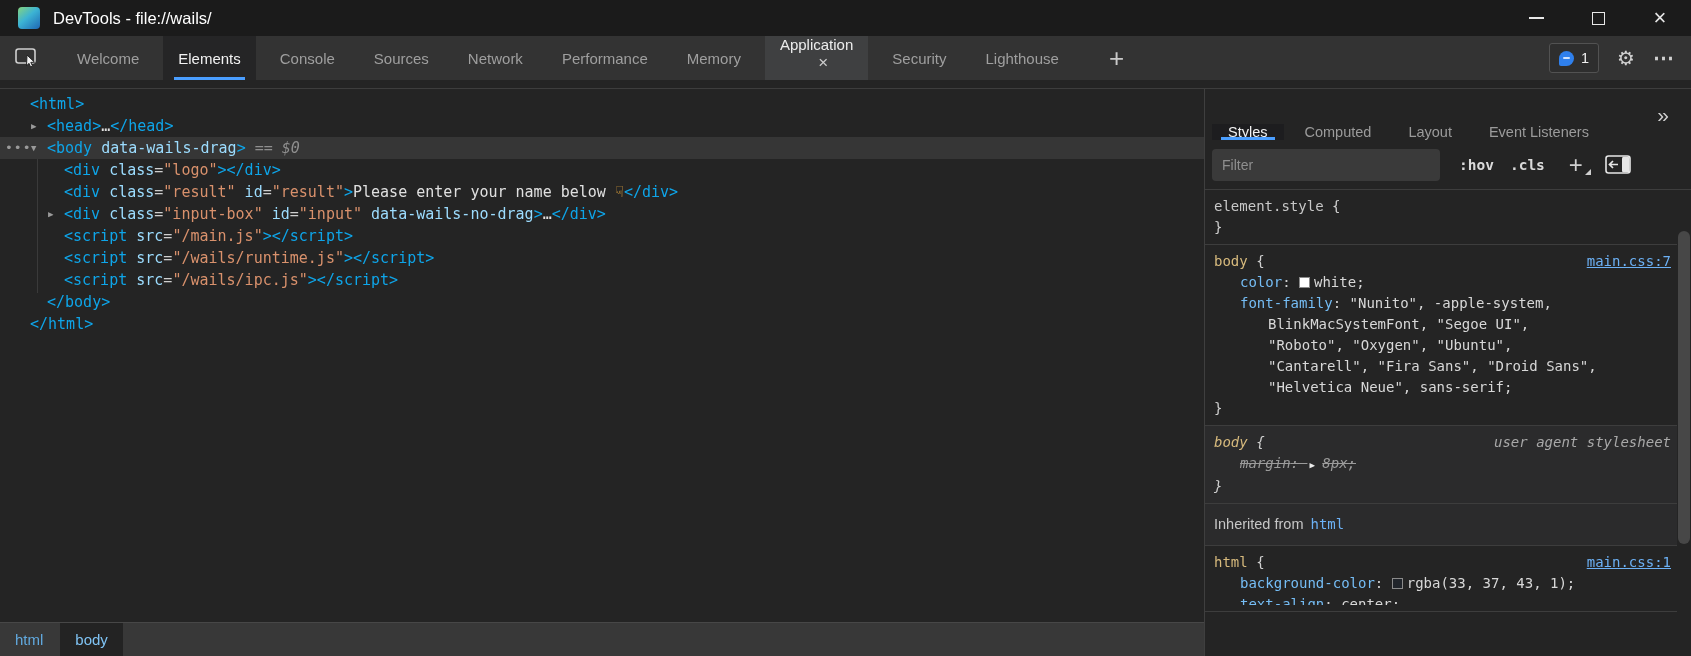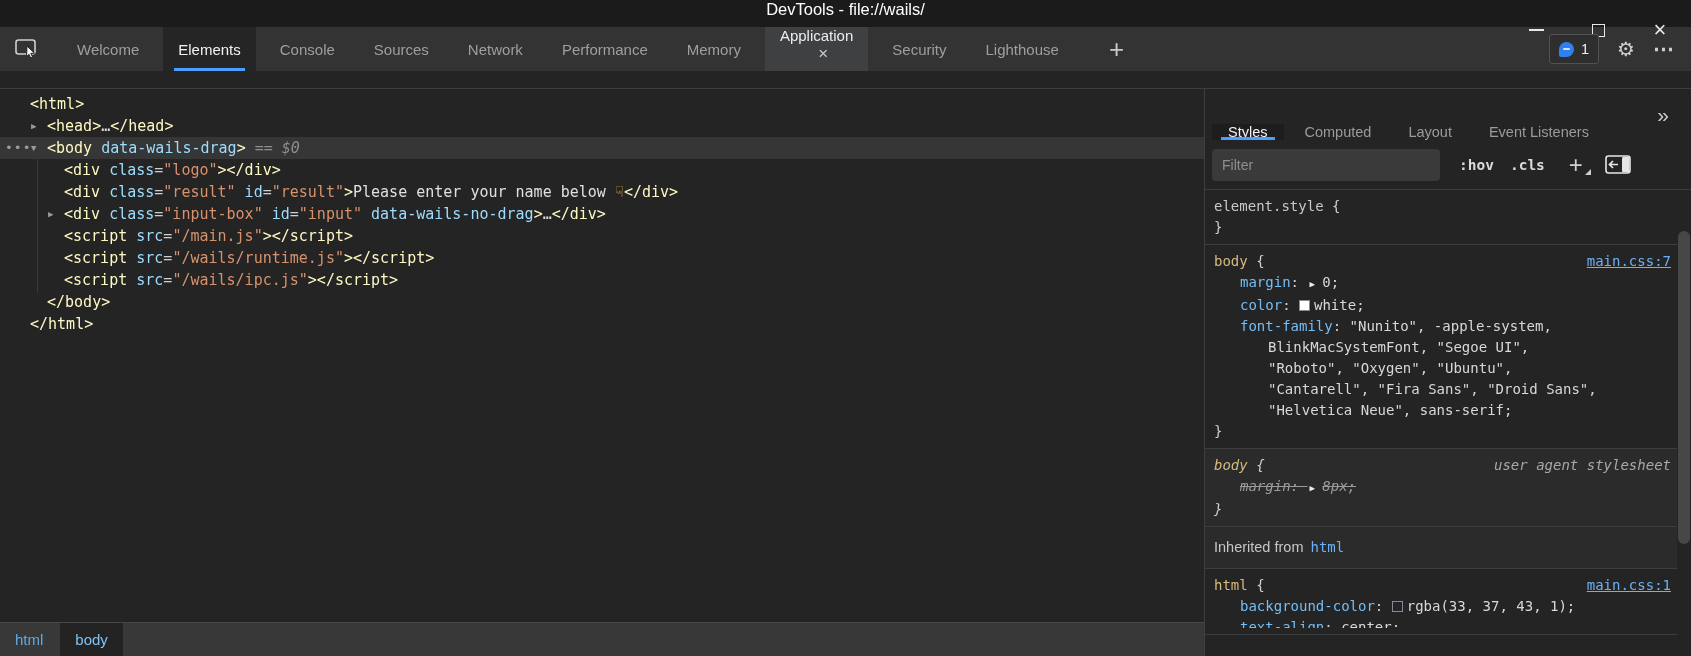--- a/index.html
+++ b/index.html
@@ -1,21 +1,21 @@
 <!DOCTYPE html>
 <html><head>
 <meta charset="utf-8">
 <style>
   * { margin:0; padding:0; box-sizing:border-box; }
   html,body { background:#111; }
   .window{ width:1691px; height:656px; position:relative; overflow:hidden;
            background:#242424; font-family:"Liberation Sans",sans-serif; }
 
   
-  .titlebar{ height:27px; background:#1b1b1b; display:flex; align-items:center;flex-direction:column; }
+  .titlebar{ height:36px; background:#1b1b1b; display:flex; align-items:center; }
   .dt-logo{ width:22px; height:22px; margin:0 13px 0 18px; border-radius:4px;
             background:linear-gradient(140deg,#86d47e 0%,#3cb3d4 45%,#1e66b4 100%); }
   .win-title{ color:#fff; font-size:16.5px; }
   .wctrl{ margin-left:auto; display:flex; height:100%; }
   .wbtn{ width:62px; height:100%; display:flex; align-items:center; justify-content:center; color:#e8e8e8; }
   .glyph-min{ width:15px; height:2px; background:#e8e8e8; display:block; }
   .glyph-max{ width:13px; height:13px; border:1.5px solid #e8e8e8; display:block; }
   .glyph-x{ font-size:22px; font-weight:300; line-height:1; }
 
   
@@ -42,21 +42,21 @@
   .elements-panel{ width:1205px; position:relative; background:#242424; border-right:1px solid #3f3f3f; }
 
   
   .tree{ position:absolute; top:0; left:0; right:0; bottom:34px; padding-top:4px;
          font-family:"DejaVu Sans Mono",monospace; font-size:15px; overflow:hidden; }
   .trow{ height:22px; line-height:22px; white-space:pre; position:relative; }
   .trow.sel{ background:#363636; }
   .gutter{ position:absolute; left:5px; top:0; color:#9a9a9a; font-size:13px; letter-spacing:1px; }
   .arrow{ position:absolute; top:0; color:#9a9a9a; font-size:9px; }
   .guide{ position:absolute; left:37px; top:70px; height:134px; width:1px; background:#3a3a3a; }
-  .tk-tag{ color:#fef9c3; } .tk-attr{ color:#9cdcfe; } .tk-pun{ color:#cfcfcf; }
+  .tk-tag{ color:#0ea5e9; } .tk-attr{ color:#9cdcfe; } .tk-pun{ color:#cfcfcf; }
   .tk-val{ color:#d9916c; } .tk-txt{ color:#e0e0e0; }
   .tk-hint{ color:#8f8f8f; font-style:italic; } .tk-emoji{ color:#f0ad3d; }
 
   
   .crumbs{ position:absolute; left:0; right:0; bottom:0; height:34px; background:#383838;
            border-top:1px solid #474747; display:flex; align-items:stretch; font-size:15px; }
   .crumb{ display:flex; align-items:center; padding:0 15px; color:#61a9df; }
   .crumb.active{ background:#232323; color:#7fc3f4; margin-left:2px; }
 
   
@@ -227,21 +227,20 @@
               <span class="brace">&nbsp;{</span>
             </div>
             <div class="brace">}</div>
           </div>
           <div class="section">
             <div class="rule-head">
               <span class="selector">body</span>
               <span class="brace">&nbsp;{</span>
               <a class="rlink">main.css:7</a>
             </div>
-            <div class="prop"><span class="pname">margin</span><span class="colon">: </span><span class="parrow">▶ </span><span class="pval">0;</span></div>
             <div class="prop"><span class="pname">color</span><span class="colon">: </span><span class="swatch" style="background: rgb(255, 255, 255);"></span><span class="pval">white;</span></div>
             <div class="prop"><span class="pname">font-family</span><span class="colon">: </span><span class="pval">"Nunito", -apple-system,</span></div>
             <div class="cont">BlinkMacSystemFont, "Segoe UI",</div>
             <div class="cont">"Roboto", "Oxygen", "Ubuntu",</div>
             <div class="cont">"Cantarell", "Fira Sans", "Droid Sans",</div>
             <div class="cont">"Helvetica Neue", sans-serif;</div>
             <div class="brace">}</div>
           </div>
           <div class="section muted ua">
             <div class="rule-head">

